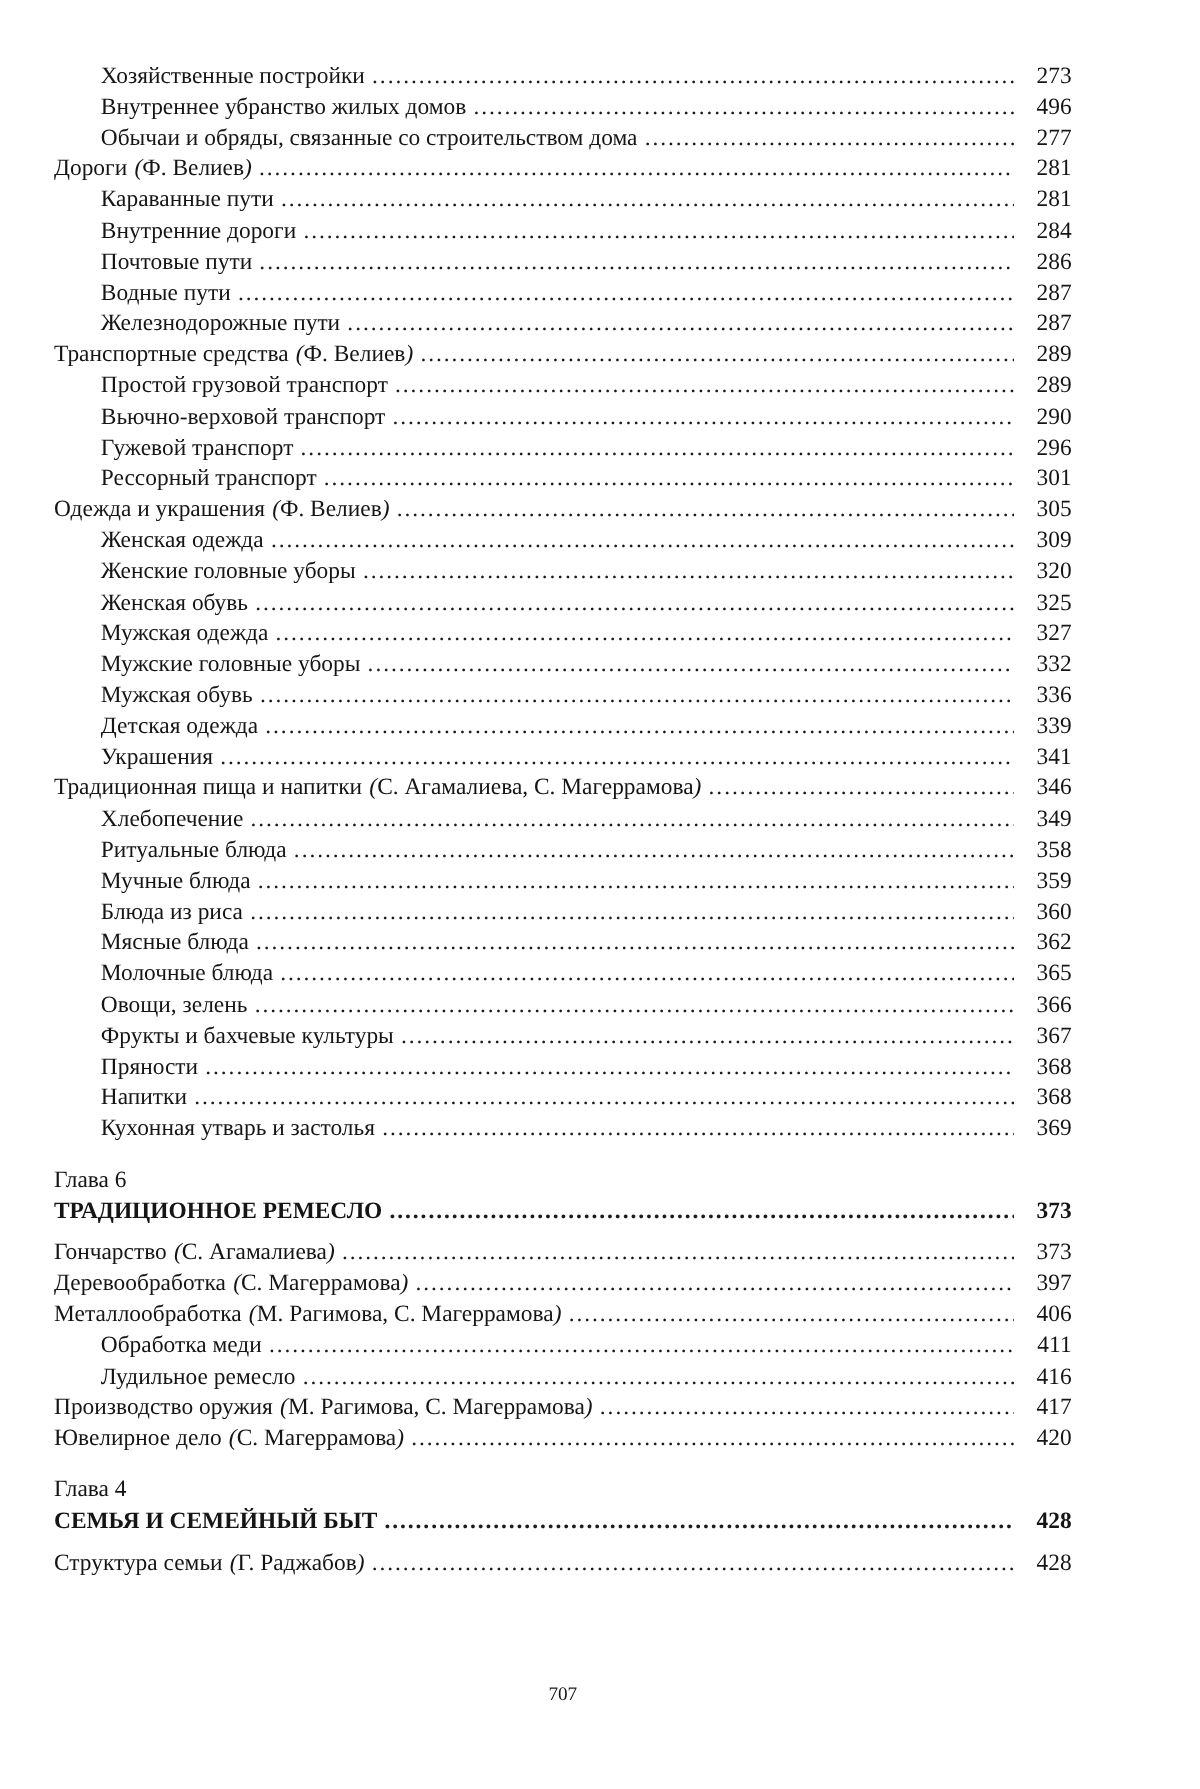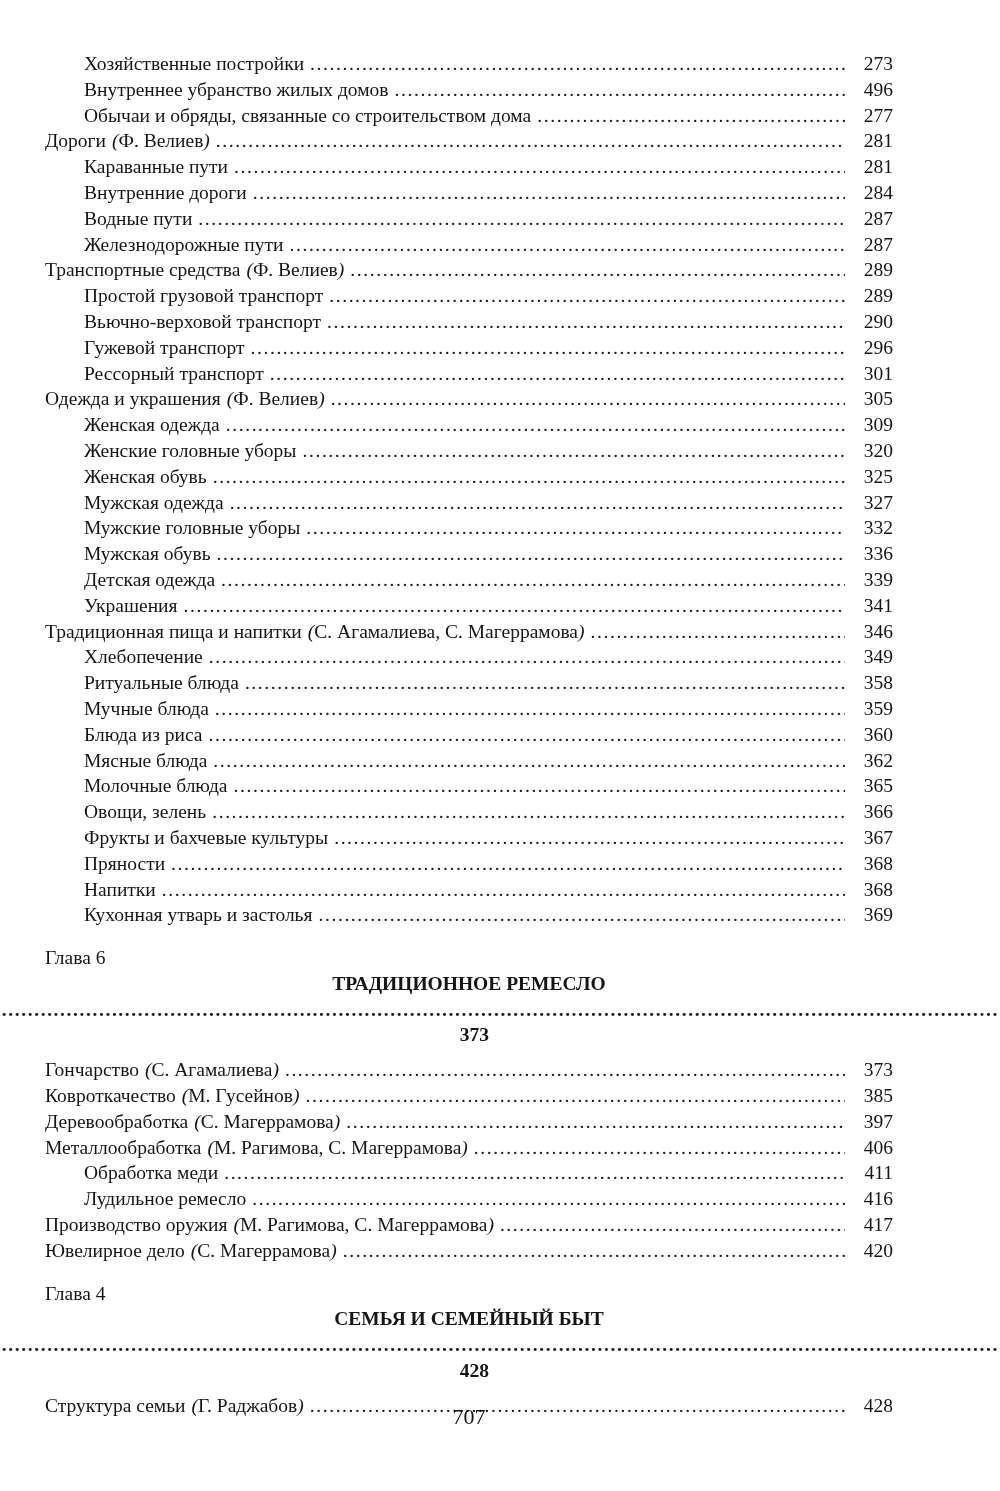--- a/index.html
+++ b/index.html
@@ -13,21 +13,21 @@
     position: relative;
     width: 1000px;
     height: 1491px;
     background: #ffffff;
     padding: 51px 107px 0 45px;
     overflow: hidden;
   }
   .toc-list { width: 848px; }
   .toc-row {
     display: flex;
-    align-items: center;
+    align-items: flex-start;
     font-size: 19.5px;
     line-height: 25.8px;
     white-space: nowrap;
   }
   .toc-row.indent { padding-left: 39px; }
   .entry-text { flex: 0 0 auto; }
   .entry-author {
     flex: 0 0 auto;
     margin-left: 6px;
   }
@@ -50,29 +50,28 @@
     min-width: 40px;
     text-align: right;
   }
   .toc-row.chapter-label {
     font-weight: normal;
     margin-top: 17px;
   }
   .toc-row.chapter-title {
     font-weight: bold;
     margin-bottom: 9px;
-    flex-direction: column;
   }
   .footer {
     position: absolute;
     top: 1404px;
     left: 45px;
     width: 848px;
     text-align: center;
-    font-size: 22px;
+    font-size: 16px;
   }
 </style>
 </head>
 <body>
 
 <div class="page">
   <div class="toc-list">
       <div class="toc-row indent">
         <span class="entry-text">Хозяйственные постройки</span>
         <span class="leader"></span>
@@ -98,20 +97,25 @@
         <span class="entry-text">Караванные пути</span>
         <span class="leader"></span>
         <span class="page-num">281</span>
       </div>
       <div class="toc-row indent">
         <span class="entry-text">Внутренние дороги</span>
         <span class="leader"></span>
         <span class="page-num">284</span>
       </div>
       <div class="toc-row indent">
+        <span class="entry-text">Почтовые пути</span>
+        <span class="leader"></span>
+        <span class="page-num">286</span>
+      </div>
+      <div class="toc-row indent">
         <span class="entry-text">Водные пути</span>
         <span class="leader"></span>
         <span class="page-num">287</span>
       </div>
       <div class="toc-row indent">
         <span class="entry-text">Железнодорожные пути</span>
         <span class="leader"></span>
         <span class="page-num">287</span>
       </div>
       <div class="toc-row">
@@ -253,26 +257,20 @@
       <div class="toc-row chapter-title">
         <span class="entry-text">ТРАДИЦИОННОЕ РЕМЕСЛО</span>
         <span class="leader"></span>
         <span class="page-num">373</span>
       </div>
       <div class="toc-row">
         <span class="entry-text">Гончарство</span>
         <span class="entry-author">С. Агамалиева</span>
         <span class="leader"></span>
         <span class="page-num">373</span>
-      </div>
-      <div class="toc-row">
-        <span class="entry-text">Ковроткачество</span>
-        <span class="entry-author">М. Гусейнов</span>
-        <span class="leader"></span>
-        <span class="page-num">385</span>
       </div>
       <div class="toc-row">
         <span class="entry-text">Деревообработка</span>
         <span class="entry-author">С. Магеррамова</span>
         <span class="leader"></span>
         <span class="page-num">397</span>
       </div>
       <div class="toc-row">
         <span class="entry-text">Металлообработка</span>
         <span class="entry-author">М. Рагимова, С. Магеррамова</span>

